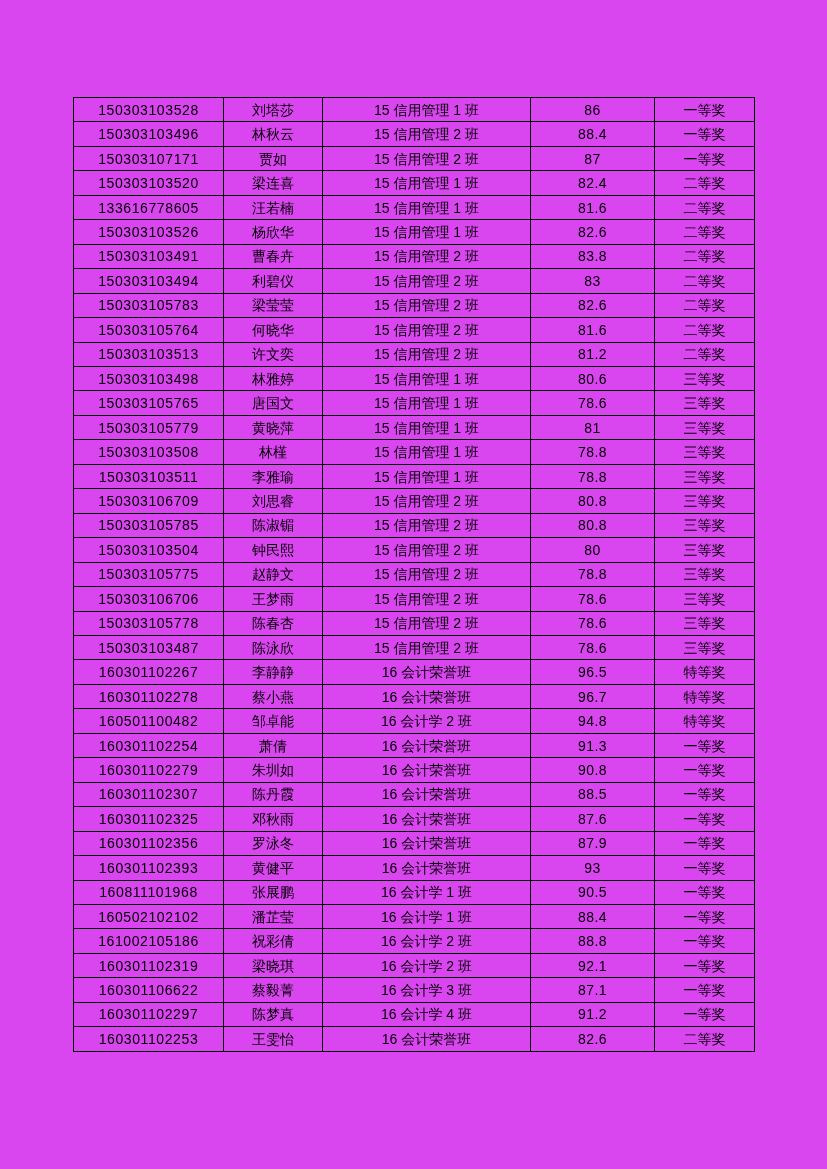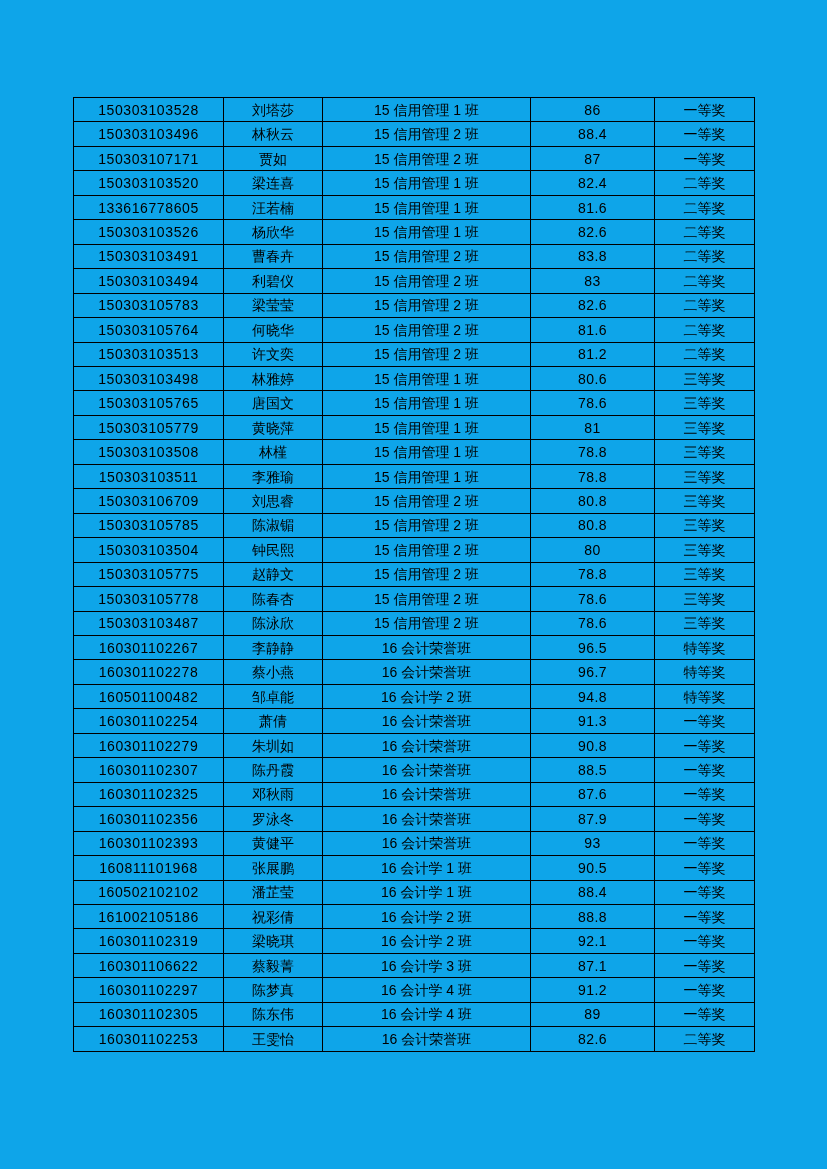--- a/index.html
+++ b/index.html
@@ -8,21 +8,21 @@
   }
   body {
     width: 827px;
     height: 1169px;
     background: #ffffff;
   }
   .page {
     position: relative;
     width: 827px;
     height: 1169px;
-    background: #0ea5e9;
+    background: #d946ef;
     overflow: hidden;
     font-family: "Liberation Sans", "DejaVu Sans", sans-serif;
     color: #000000;
   }
   table.awards {
     position: absolute;
     left: 73px;
     top: 97px;
     width: 681px;
     height: 955px;
@@ -196,20 +196,27 @@
           <td class="col-award">三等奖</td>
         </tr>
         <tr>
           <td class="col-id">150303105775</td>
           <td class="col-name">赵静文</td>
           <td class="col-class">15 信用管理 2 班</td>
           <td class="col-score">78.8</td>
           <td class="col-award">三等奖</td>
         </tr>
         <tr>
+          <td class="col-id">150303106706</td>
+          <td class="col-name">王梦雨</td>
+          <td class="col-class">15 信用管理 2 班</td>
+          <td class="col-score">78.6</td>
+          <td class="col-award">三等奖</td>
+        </tr>
+        <tr>
           <td class="col-id">150303105778</td>
           <td class="col-name">陈春杏</td>
           <td class="col-class">15 信用管理 2 班</td>
           <td class="col-score">78.6</td>
           <td class="col-award">三等奖</td>
         </tr>
         <tr>
           <td class="col-id">150303103487</td>
           <td class="col-name">陈泳欣</td>
           <td class="col-class">15 信用管理 2 班</td>
@@ -315,27 +322,20 @@
           <td class="col-award">一等奖</td>
         </tr>
         <tr>
           <td class="col-id">160301102297</td>
           <td class="col-name">陈梦真</td>
           <td class="col-class">16 会计学 4 班</td>
           <td class="col-score">91.2</td>
           <td class="col-award">一等奖</td>
         </tr>
         <tr>
-          <td class="col-id">160301102305</td>
-          <td class="col-name">陈东伟</td>
-          <td class="col-class">16 会计学 4 班</td>
-          <td class="col-score">89</td>
-          <td class="col-award">一等奖</td>
-        </tr>
-        <tr>
           <td class="col-id">160301102253</td>
           <td class="col-name">王雯怡</td>
           <td class="col-class">16 会计荣誉班</td>
           <td class="col-score">82.6</td>
           <td class="col-award">二等奖</td>
         </tr>
       </tbody>
   </table>
 </div>
 

